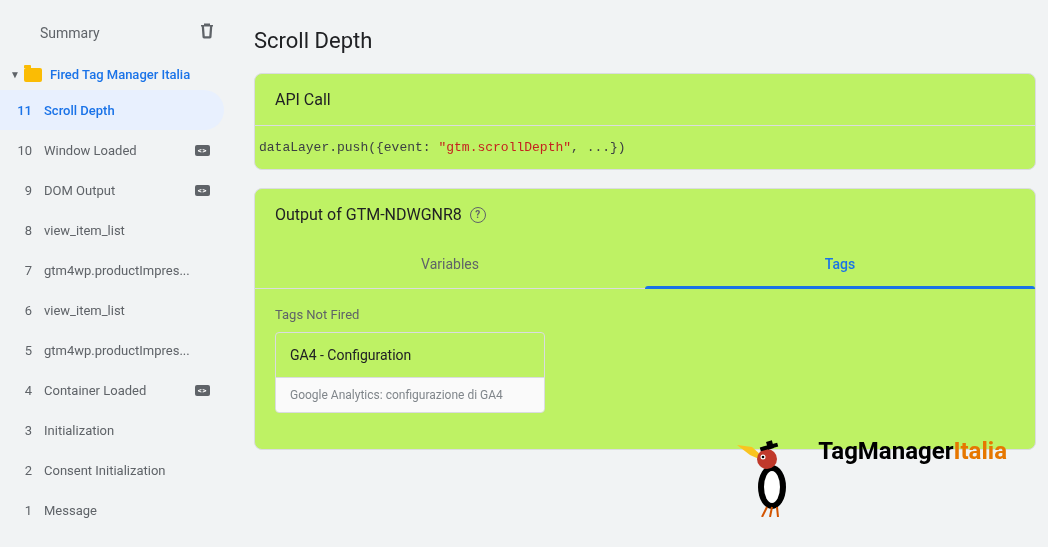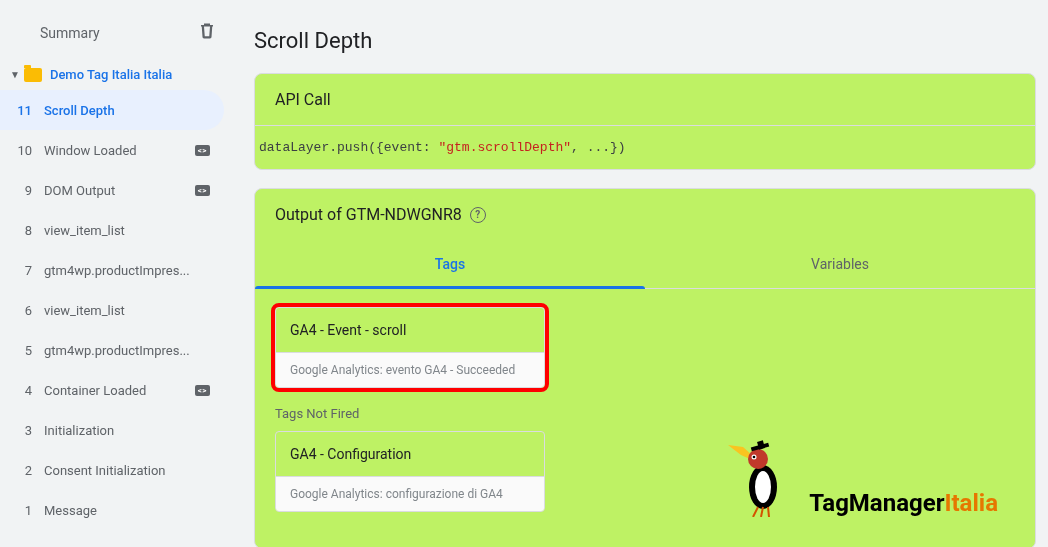--- a/index.html
+++ b/index.html
@@ -199,24 +199,24 @@
     border-radius: 50%;
     display: inline-flex;
     align-items: center;
     justify-content: center;
     font-size: 10px;
     color: #5f6368;
     font-weight: bold;
   }
   .logo {
     position: absolute;
-    right: 50px;
+    right: 41px;
     bottom: 30px;
     display: flex;
-    align-items: flex-end;
+    align-items: flex-start;
     gap: 16px;
   }
   .logo-text {
     font-size: 24px;
     font-weight: 700;
     color: #000;
   }
   .logo-text .it { color: #e67700; }
   .bird {
     width: 70px; height: 80px;
@@ -232,21 +232,21 @@
     <span class="clear-icon">
       <svg width="18" height="18" viewBox="0 0 24 24" fill="currentColor">
           <path d="M15 4V3H9v1H4v2h1l1 14c0 1 1 2 2 2h8c1 0 2-1 2-2l1-14h1V4h-5zm-7 2h8l-1 13H9L8 6z"></path>
           <rect x="8" y="2" width="8" height="2"></rect>
         </svg>
     </span>
   </div>
   <div class="tree-item">
     <span class="tree-caret">▼</span>
     <span class="folder-icon"></span>
-    <span>Demo Tag Italia Italia</span>
+    <span>Fired Tag Manager Italia</span>
   </div>
   <div class="event-list" id="event-list">
       <div class="event-item selected">
         <span class="event-num">11</span>
         <span class="event-label">Scroll Depth</span>
       </div>
       <div class="event-item">
         <span class="event-num">10</span>
         <span class="event-label">Window Loaded</span>
         <span class="code-badge">&lt;&gt;</span>
@@ -302,28 +302,24 @@
       <span>dataLayer.push({event: </span><span class="code-str">"gtm.scrollDepth"</span><span>, ...})</span>
     </div>
   </div>
 
   <div class="card">
     <div class="card-header">
       <span>Output of GTM-NDWGNR8</span>
       <span class="help-icon">?</span>
     </div>
     <div class="tabs">
+      <div class="tab">Variables</div>
       <div class="tab active">Tags</div>
-      <div class="tab">Variables</div>
     </div>
     <div class="tab-content">
-      <div class="tag-card highlight">
-        <div class="tag-title">GA4 - Event - scroll</div>
-        <div class="tag-sub">Google Analytics: evento GA4 - Succeeded</div>
-      </div>
       <div class="section-title">Tags Not Fired</div>
       <div class="tag-card">
         <div class="tag-title">GA4 - Configuration</div>
         <div class="tag-sub">Google Analytics: configurazione di GA4</div>
       </div>
     </div>
   </div>
 </div>
 
 <div class="logo">

